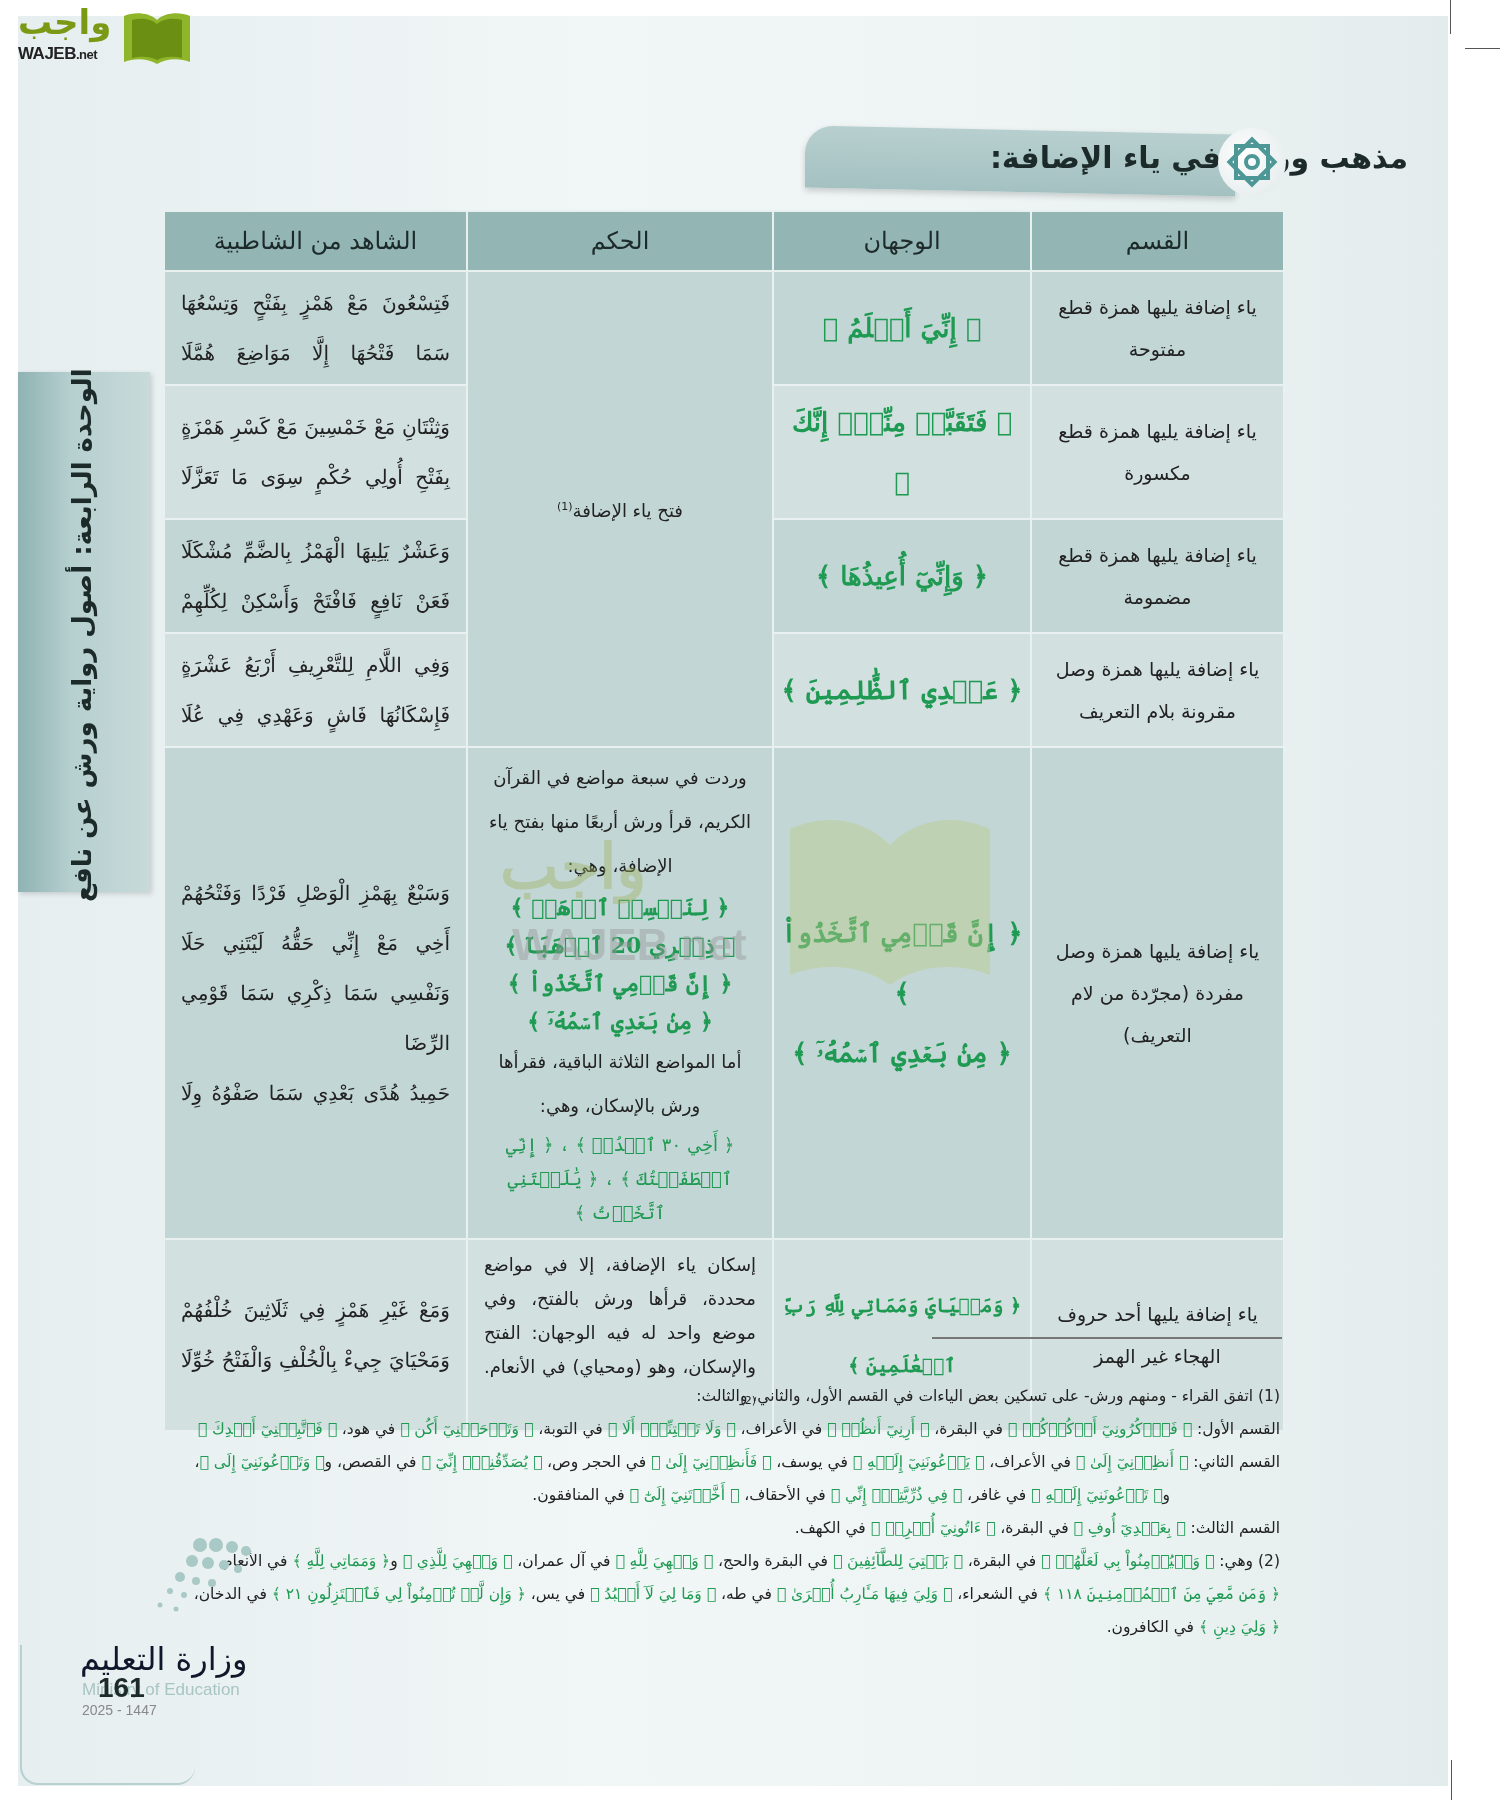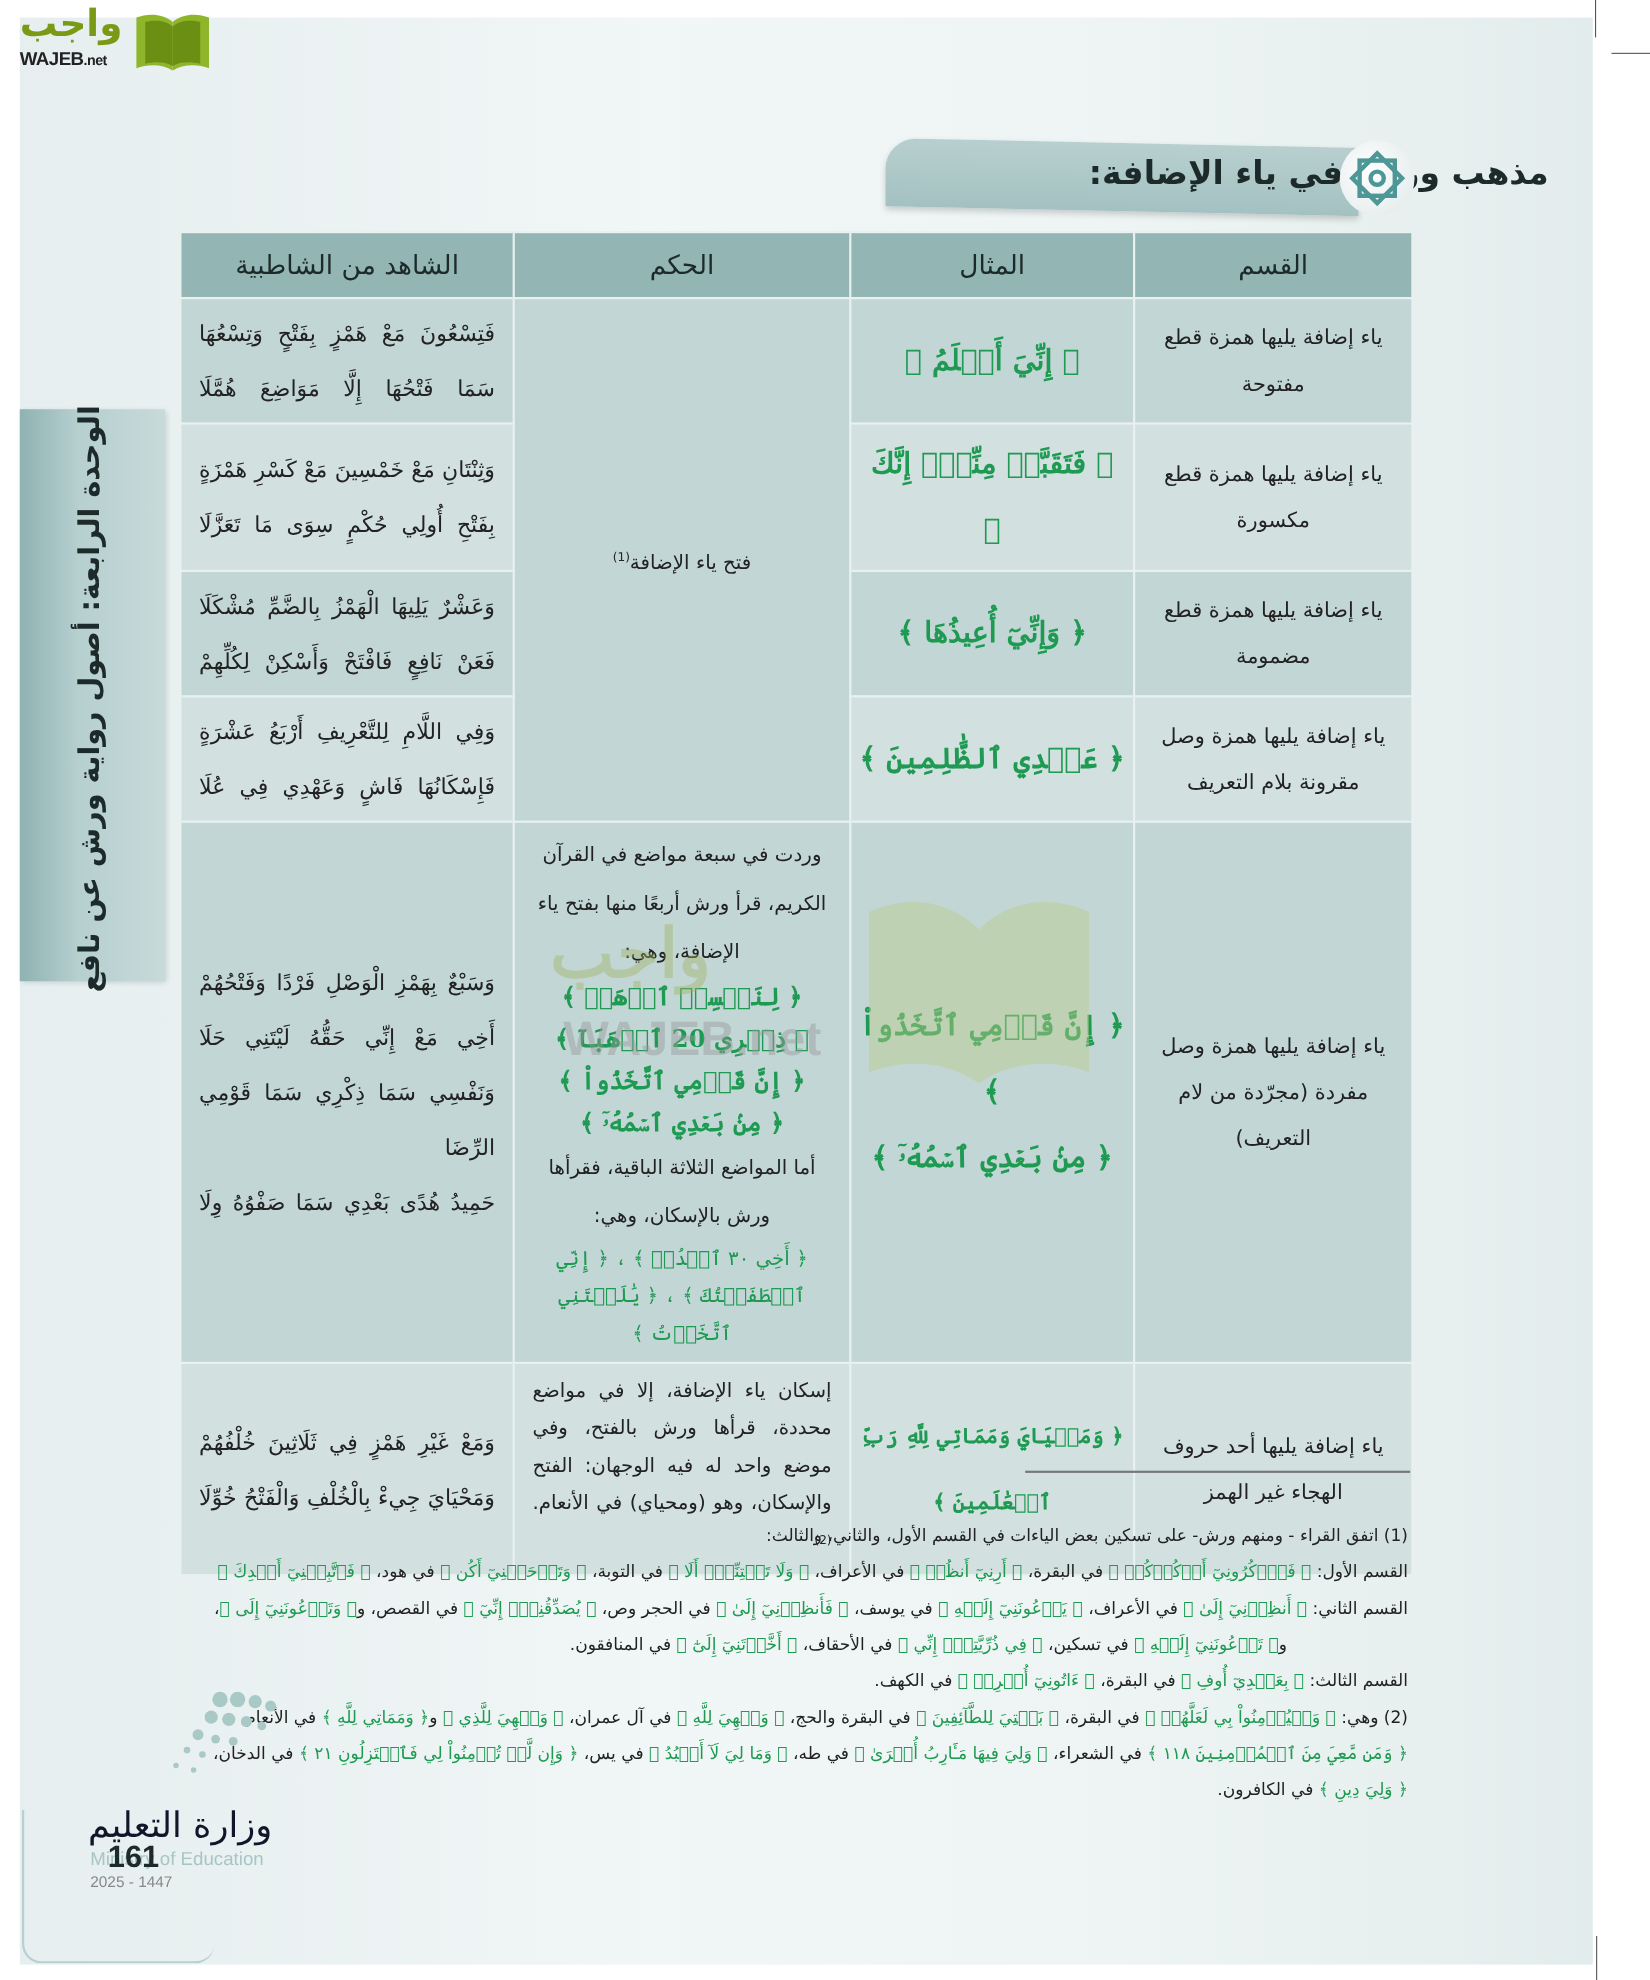--- a/index.html
+++ b/index.html
@@ -151,21 +151,21 @@
 <table class="rules-table">
   <colgroup>
     <col class="col-section">
       <col class="col-example">
       <col class="col-rule">
       <col class="col-witness">
   </colgroup>
   <thead>
     <tr>
       <th>القسم</th>
-      <th>المثال</th>
+      <th>الوجهان</th>
       <th>الحكم</th>
       <th>الشاهد من الشاطبية</th>
     </tr>
   </thead>
   <tbody>
     <tr class="row-1">
       <td class="section-cell cell-dark">ياء إضافة يليها همزة قطع مفتوحة</td>
       <td class="example-cell cell-dark">﴿ إِنِّيَ أَعۡلَمُ ﴾</td>
       <td class="rule-cell cell-dark" rowspan="4">
         <span>فتح ياء الإضافة</span><sup>(1)</sup>
@@ -240,21 +240,21 @@
   <path d="M100 30 C130 0 170 0 200 14 L200 160 C170 148 130 148 100 170 Z" fill="#b9cc8a"></path>
 </svg>
 <div class="watermark-text">واجب</div>
 <div class="watermark-text2">WAJEB.net</div>
 
 <div class="fn-rule"></div>
 <div class="footnotes">
   <p>(1) اتفق القراء - ومنهم ورش- على تسكين بعض الياءات في القسم الأول، والثاني، والثالث:</p>
   <p><span>القسم الأول:</span> <span class="fn-list"><span class="q">﴿ فَٱذۡكُرُونِيٓ أَذۡكُرۡكُمۡ ﴾</span><span> في البقرة، </span><span class="q">﴿ أَرِنِيٓ أَنظُرۡ ﴾</span><span> في الأعراف، </span><span class="q">﴿ وَلَا تَفۡتِنِّيٓۚ أَلَا ﴾</span><span> في التوبة، </span><span class="q">﴿ وَتَرۡحَمۡنِيٓ أَكُن ﴾</span><span> في هود، </span><span class="q">﴿ فَٱتَّبِعۡنِيٓ أَهۡدِكَ ﴾</span></span></p>
   <p><span>القسم الثاني:</span> <span class="fn-list"><span class="q">﴿ أَنظِرۡنِيٓ إِلَىٰ ﴾</span><span> في الأعراف، </span><span class="q">﴿ يَدۡعُونَنِيٓ إِلَيۡهِ ﴾</span><span> في يوسف، </span><span class="q">﴿ فَأَنظِرۡنِيٓ إِلَىٰ ﴾</span><span> في الحجر وص، </span><span class="q">﴿ يُصَدِّقُنِيٓۖ إِنِّيٓ ﴾</span><span> في القصص، و</span><span class="q">﴿ وَتَدۡعُونَنِيٓ إِلَى ﴾</span><span>،</span></span></p>
-  <p class="indent"><span class="fn-list"><span>و</span><span class="q">﴿ تَدۡعُونَنِيٓ إِلَيۡهِ ﴾</span><span> في تسكين، </span><span class="q">﴿ فِي ذُرِّيَّتِيٓۖ إِنِّي ﴾</span><span> في الأحقاف، </span><span class="q">﴿ أَخَّرۡتَنِيٓ إِلَىٰٓ ﴾</span><span> في المنافقون.</span></span></p>
+  <p class="indent"><span class="fn-list"><span>و</span><span class="q">﴿ تَدۡعُونَنِيٓ إِلَيۡهِ ﴾</span><span> في غافر، </span><span class="q">﴿ فِي ذُرِّيَّتِيٓۖ إِنِّي ﴾</span><span> في الأحقاف، </span><span class="q">﴿ أَخَّرۡتَنِيٓ إِلَىٰٓ ﴾</span><span> في المنافقون.</span></span></p>
   <p><span>القسم الثالث:</span> <span class="fn-list"><span class="q">﴿ بِعَهۡدِيٓ أُوفِ ﴾</span><span> في البقرة، </span><span class="q">﴿ ءَاتُونِيٓ أُفۡرِغۡ ﴾</span><span> في الكهف.</span></span></p>
   <p><span>(2) وهي:</span> <span class="fn-list"><span class="q">﴿ وَلۡيُؤۡمِنُواْ بِي لَعَلَّهُمۡ ﴾</span><span> في البقرة، </span><span class="q">﴿ بَيۡتِيَ لِلطَّآئِفِينَ ﴾</span><span> في البقرة والحج، </span><span class="q">﴿ وَجۡهِيَ لِلَّهِ ﴾</span><span> في آل عمران، </span><span class="q">﴿ وَجۡهِيَ لِلَّذِي ﴾</span><span> و</span><span class="q">﴿ وَمَمَاتِي لِلَّهِ ﴾</span><span> في الأنعام،</span></span></p>
   <p><span class="fn-list"><span class="q">﴿ وَمَن مَّعِيَ مِنَ ٱلۡمُؤۡمِنِينَ ١١٨ ﴾</span><span> في الشعراء، </span><span class="q">﴿ وَلِيَ فِيهَا مَـَٔارِبُ أُخۡرَىٰ ﴾</span><span> في طه، </span><span class="q">﴿ وَمَا لِيَ لَآ أَعۡبُدُ ﴾</span><span> في يس، </span><span class="q">﴿ وَإِن لَّمۡ تُؤۡمِنُواْ لِي فَٱعۡتَزِلُونِ ٢١ ﴾</span><span> في الدخان،</span></span></p>
   <p><span class="fn-list"><span class="q">﴿ وَلِيَ دِينِ ﴾</span><span> في الكافرون.</span></span></p>
 </div>
 
 <svg class="ministry-dots" viewBox="0 0 200 100">
   <g fill="#a9c9c6">
     <circle cx="120" cy="20" r="7"></circle>
       <circle cx="136" cy="20" r="7"></circle>

